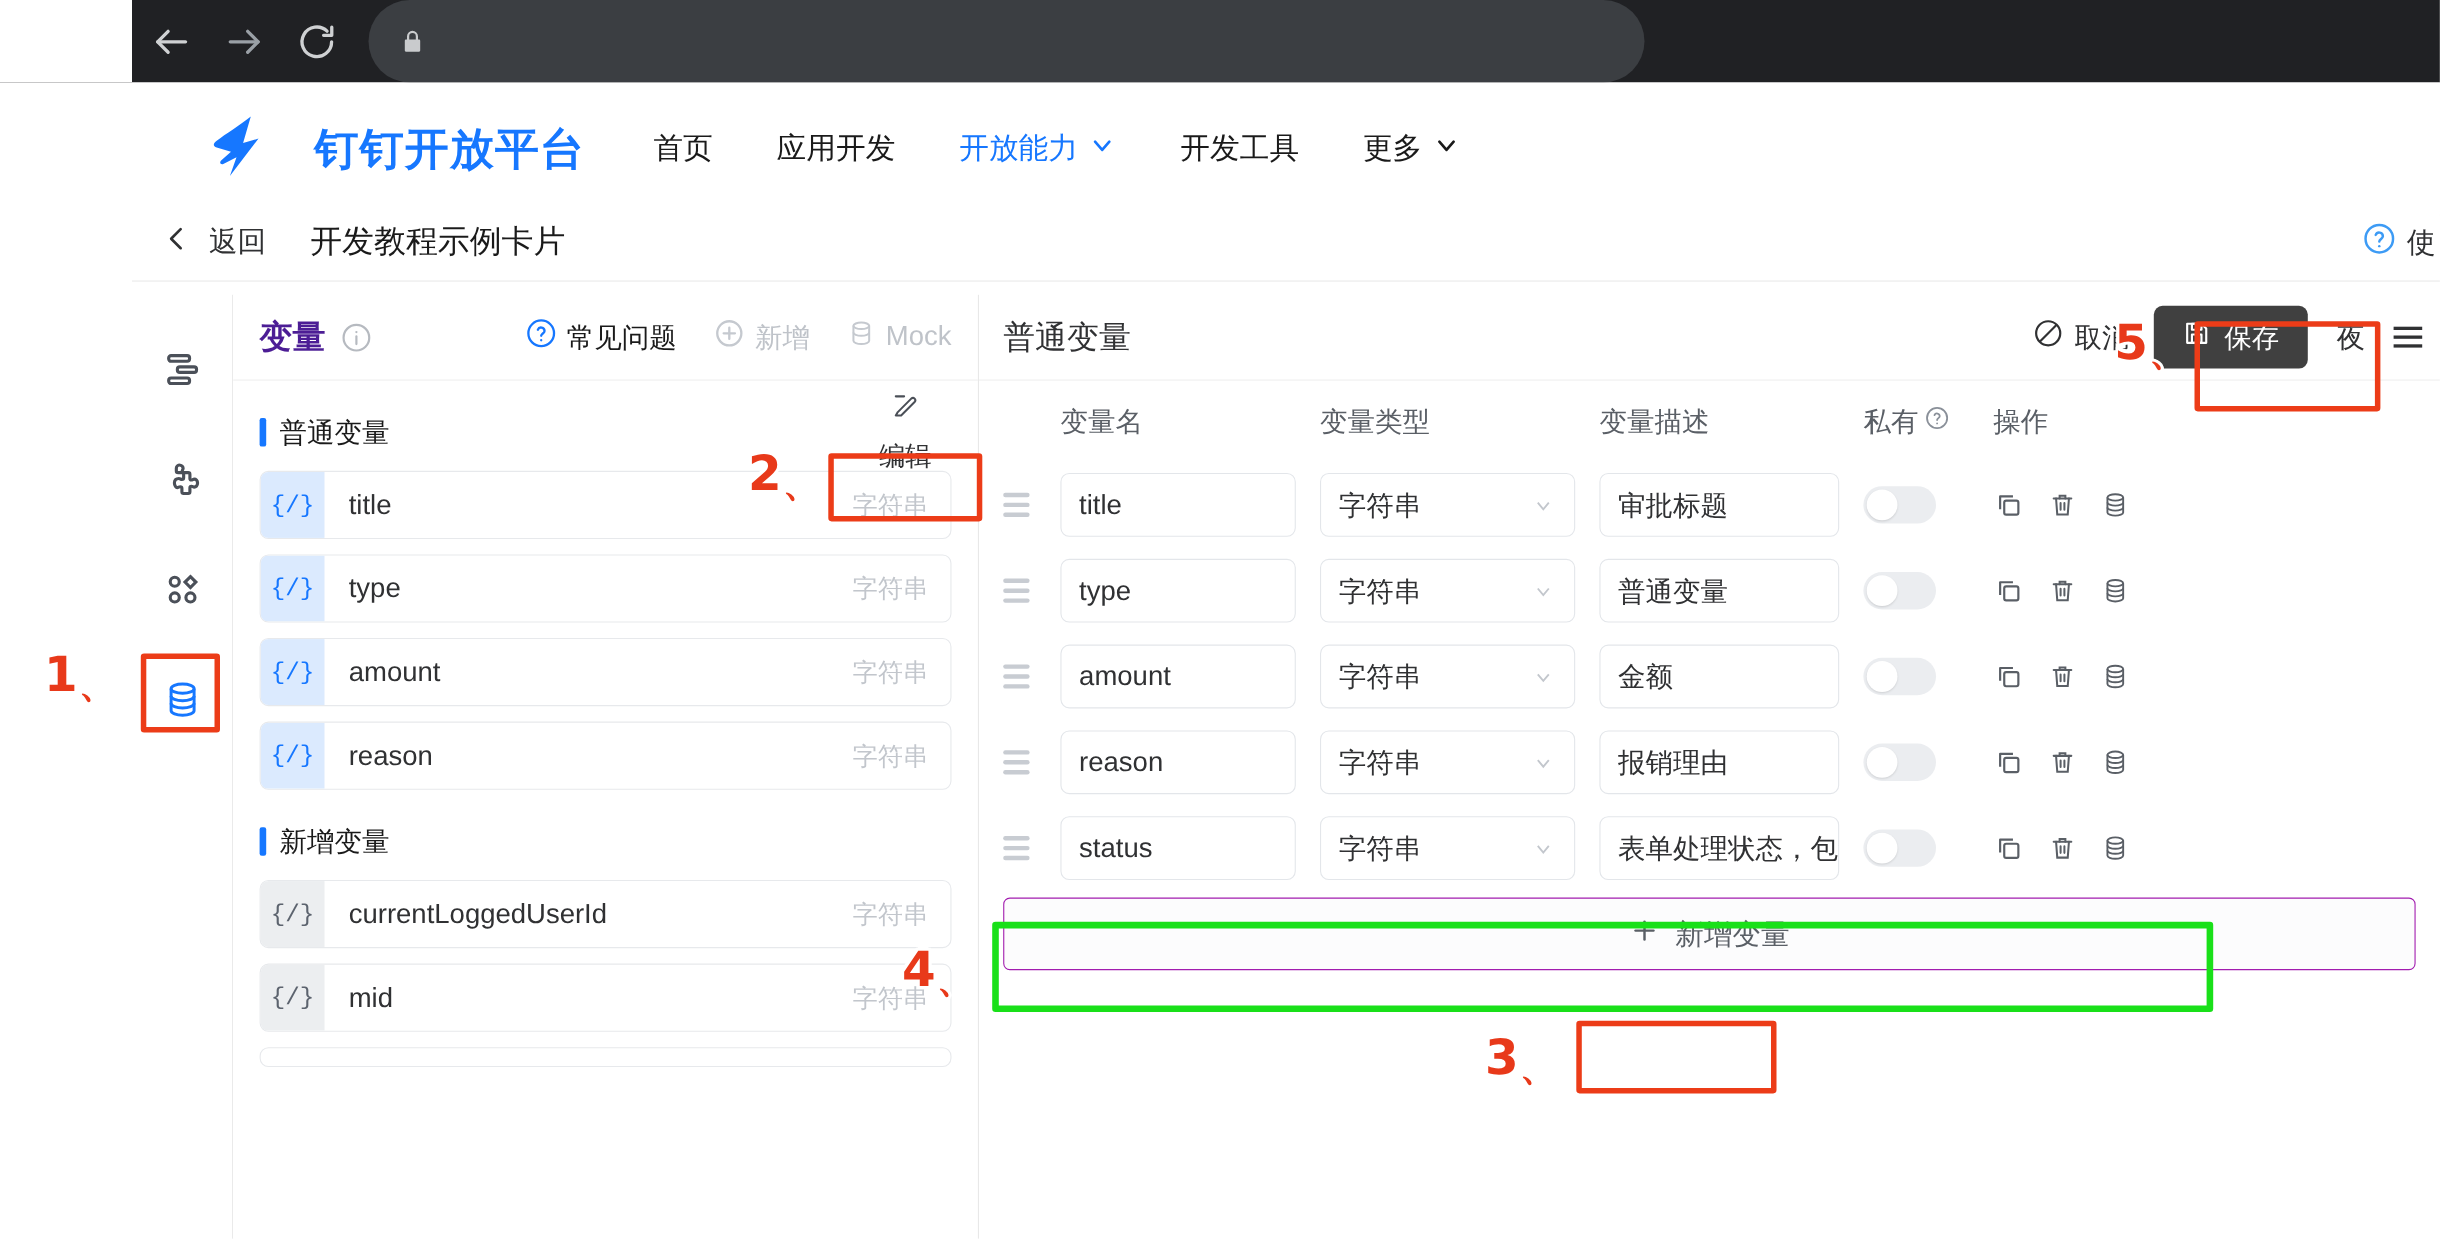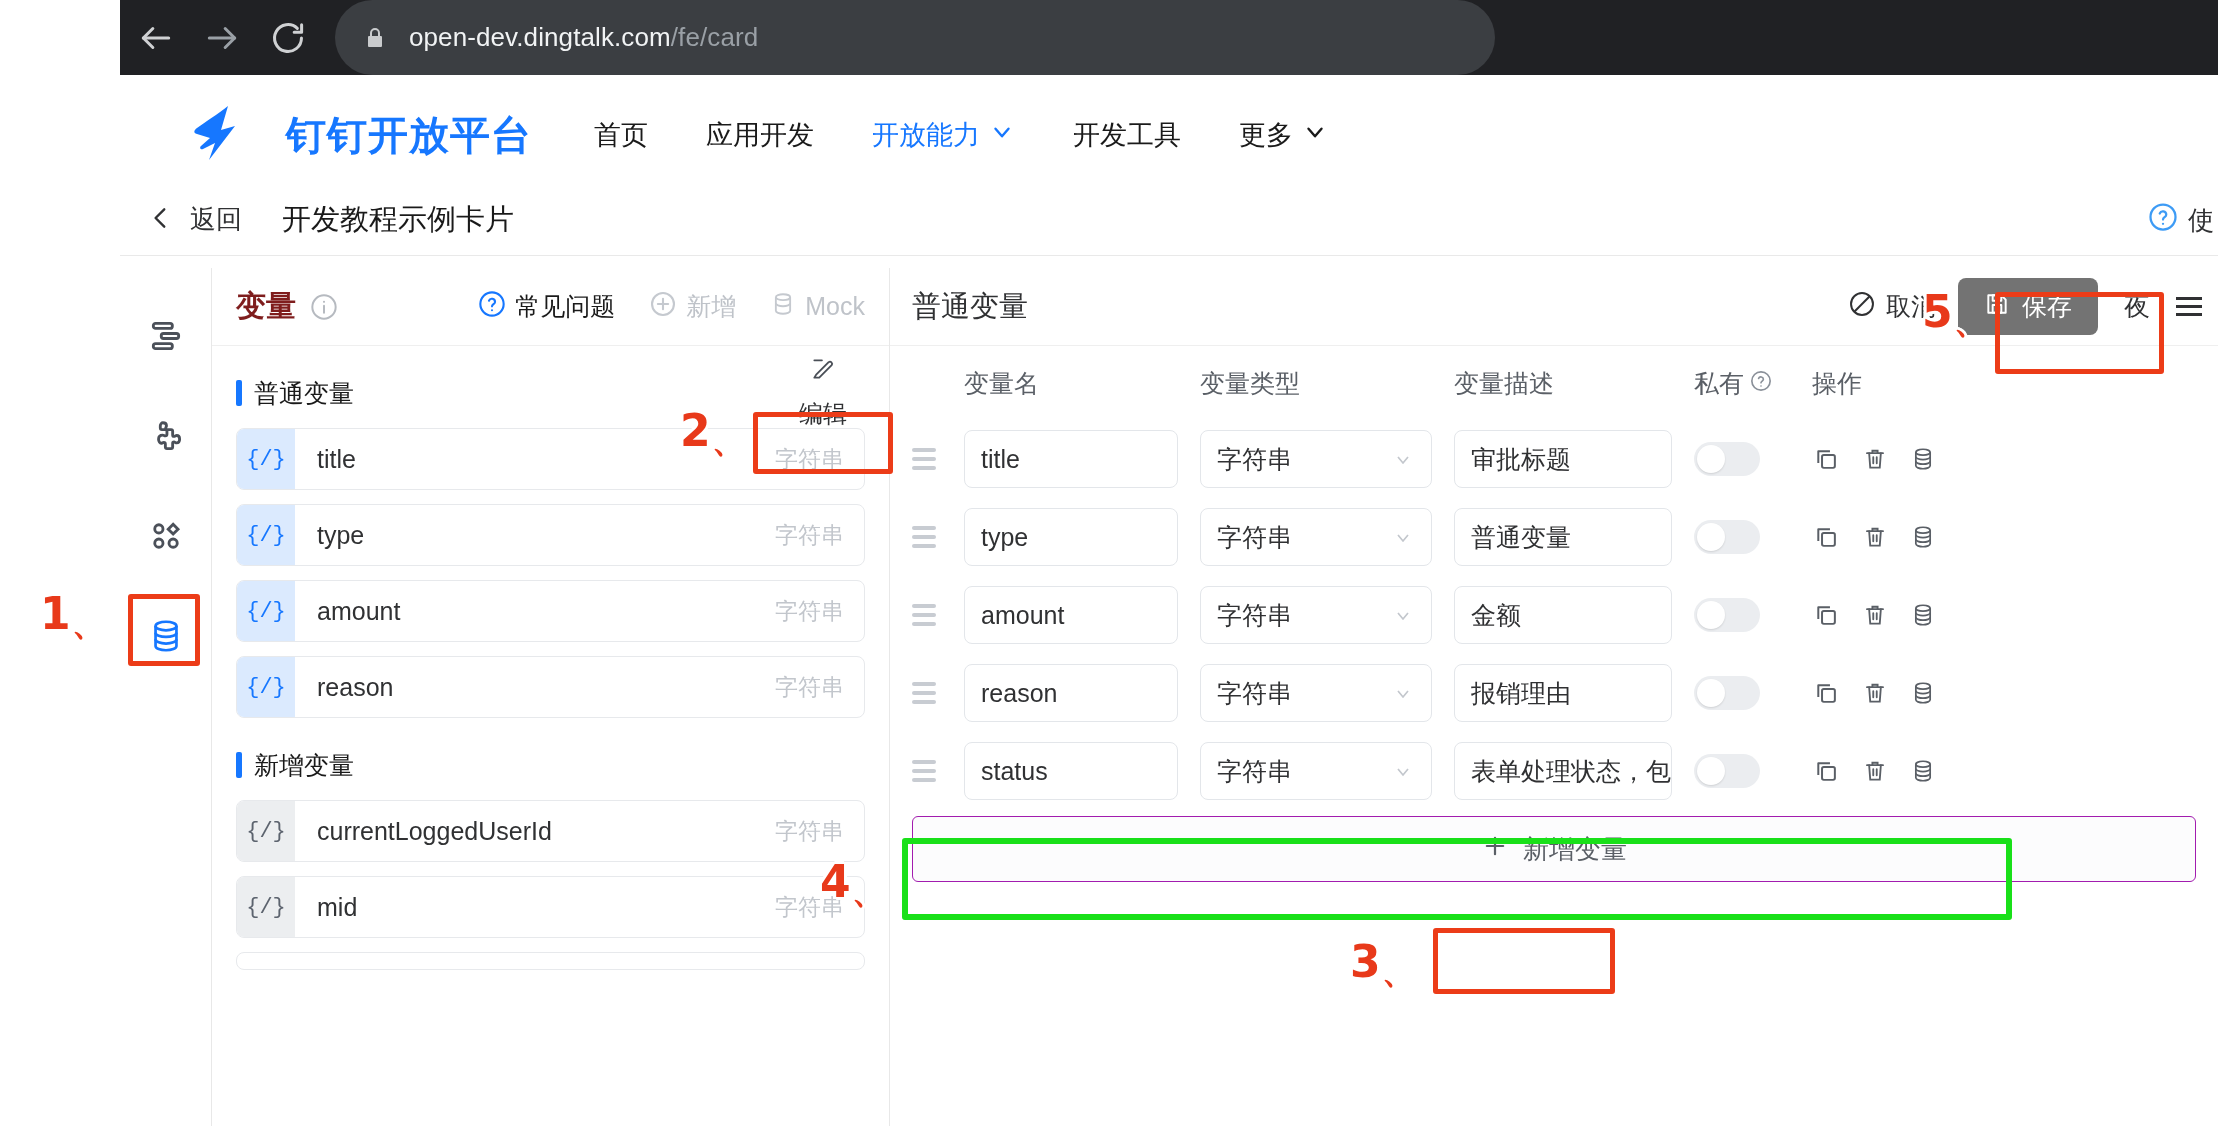--- a/index.html
+++ b/index.html
@@ -90,21 +90,21 @@
 
   
   .var-panel {
     position: absolute; left: 212px; top: 268px; width: 678px; height: 858px;
     background: #ffffff; border-right: 1px solid #e8e8e8;
   }
   .var-panel-head {
     height: 78px; display: flex; align-items: center; padding: 0 24px 0 24px;
     border-bottom: 1px solid #efefef;
   }
-  .var-panel-title { font-size: 30px; font-weight: bold; color: #7f1d1d; }
+  .var-panel-title { font-size: 30px; font-weight: bold; color: #4c1d95; }
   .info-circle { margin-left: 14px; display:flex; }
   .var-head-actions { margin-left: auto; display: flex; align-items: center; gap: 34px; justify-content: space-between; }
   .head-action { display: flex; align-items: center; gap: 9px; font-size: 25px; cursor: pointer; }
   .head-action.primary { color: #1a1a1a; }
   .head-action.muted { color: #bfc3c9; }
 
   .section-block { padding: 26px 24px 0 24px; }
   .section-head { display: flex; align-items: center; height: 42px; position: relative; }
   .section-bar { width: 6px; height: 26px; background: #1677ff; border-radius: 2px; margin-right: 12px; }
   .section-title { font-size: 25px; color: #1a1a1a; }
@@ -131,21 +131,21 @@
     background: #ffffff;
   }
   .main-head {
     height: 78px; display: flex; align-items: center; padding: 0 0 0 22px;
     border-bottom: 1px solid #efefef;
   }
   .main-title { font-size: 29px; color: #303133; font-weight: 500; }
   .main-head-actions { margin-left: auto; display: flex; align-items: center; gap: 22px; padding-right: 12px; }
   .cancel-btn { display: flex; align-items: center; gap: 10px; font-size: 25px; color: #303133; cursor: pointer; }
   .save-btn {
-    display: flex; align-items: center; gap: 12px; background: #737373; color: #ffffff;
+    display: flex; align-items: center; gap: 12px; background: #404040; color: #ffffff;
     font-size: 25px; border: none; border-radius: 8px; padding: 12px 26px; cursor: pointer;
     font-family: inherit;
   }
   .night-toggle { font-size: 26px; color: #303133; cursor: pointer; padding: 0 4px; }
   .hamburger { display:flex; flex-direction:column; gap:5px; cursor:pointer; padding-right: 4px;}
   .hamburger span { display:block; width:26px; height:3px; background:#303133; }
 
   
   .tbl { padding: 0 0 0 0; }
   .tbl-head {
@@ -231,21 +231,20 @@
           </svg>
       </span>
     </div>
   </div>
   <div class="omnibox">
     <span class="lock-icon">
       <svg width="24" height="28" viewBox="0 0 24 24" fill="currentColor">
           <path d="M12 2a5 5 0 0 0-5 5v3H6a1 1 0 0 0-1 1v9a1 1 0 0 0 1 1h12a1 1 0 0 0 1-1v-9a1 1 0 0 0-1-1h-1V7a5 5 0 0 0-5-5zm0 2a3 3 0 0 1 3 3v3H9V7a3 3 0 0 1 3-3z"></path>
         </svg>
     </span>
-    <span class="url-text"><span>open-dev.dingtalk.com</span><span class="dim">/fe/card</span></span>
   </div>
 </div>
 
 <div class="site-header">
   <div class="brand">
     <span class="brand-mark">
       <svg width="54" height="62" viewBox="0 0 54 62" fill="#1677ff">
           <path d="M40 4C30 12 17 20 9 26c-3 2-4 5 0 6l13 4-9 8c-2 2 0 4 2 3l12-6-6 17 26-34-14 4 7-24z"></path>
         </svg>
     </span>

